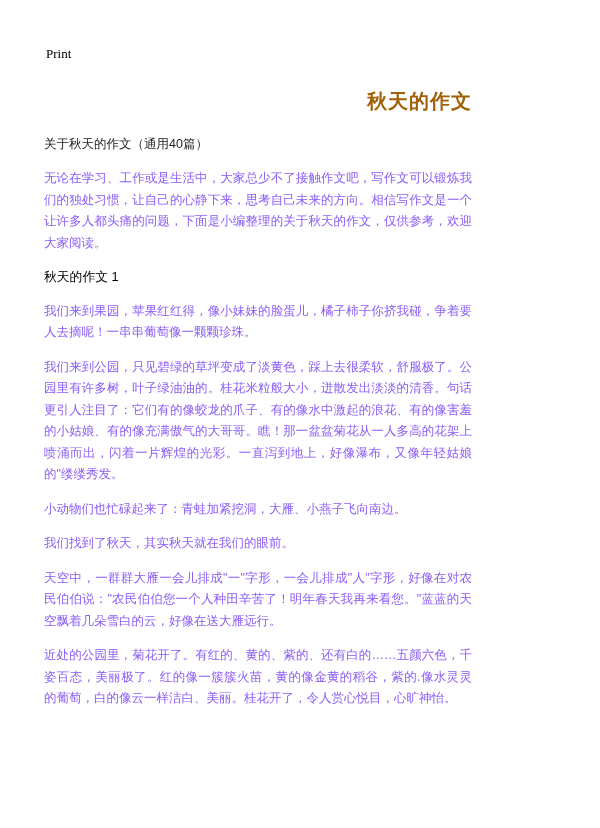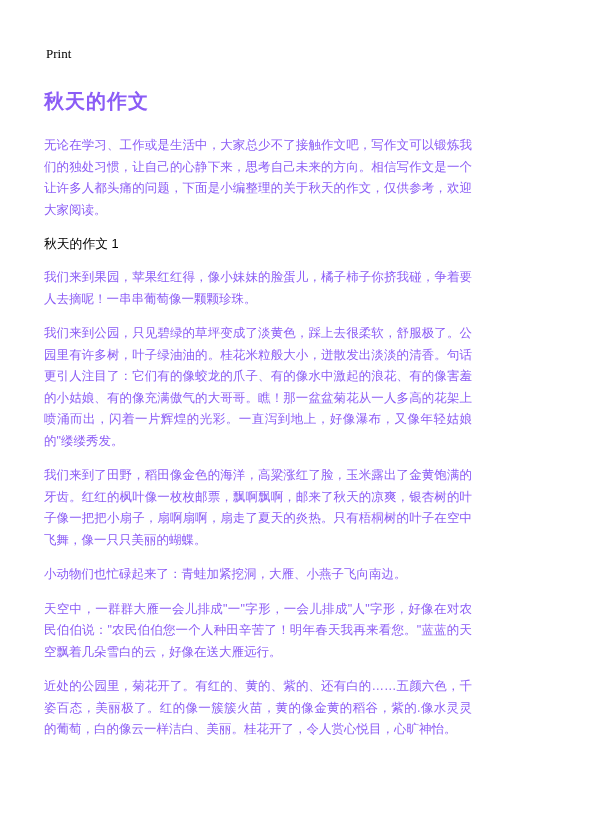--- a/index.html
+++ b/index.html
@@ -25,27 +25,27 @@
   .print-link {
     font-family: "Liberation Serif", serif;
     font-size: 13px;
     color: #000000;
     line-height: 1;
     margin: 0 0 22px 2px;
     display: inline-block;
     text-decoration: none;
   }
   .doc-title {
-    text-align: left;
+    text-align: right;
     font-family: "Liberation Sans", sans-serif;
     font-weight: bold;
     font-size: 20px;
     letter-spacing: 1px;
     margin: 6px 0 20px 0;
-    color: #8b5cf6;
+    color: #a16207;
   }
   .subtitle {
     font-size: 12.5px;
     line-height: 1.55;
     margin: 0 0 14px 0;
     color: #222;
   }
   p.para {
     font-size: 12.5px;
     line-height: 1.72;
@@ -66,25 +66,26 @@
 </style>
 </head>
 <body>
 
 <div class="page">
 
   <a href="#" class="print-link">Print</a>
 
   <h1 class="doc-title">秋天的作文</h1>
 
+  <div class="subtitle">关于秋天的作文（通用40篇）</div>
 
   <div class="content">
     <p class="para">无论在学习、工作或是生活中，大家总少不了接触作文吧，写作文可以锻炼我们的独处习惯，让自己的心静下来，思考自己未来的方向。相信写作文是一个让许多人都头痛的问题，下面是小编整理的关于秋天的作文，仅供参考，欢迎大家阅读。</p>
     <h3 class="section">秋天的作文 1</h3>
     <p class="para">我们来到果园，苹果红红得，像小妹妹的脸蛋儿，橘子柿子你挤我碰，争着要人去摘呢！一串串葡萄像一颗颗珍珠。</p>
     <p class="para">我们来到公园，只见碧绿的草坪变成了淡黄色，踩上去很柔软，舒服极了。公园里有许多树，叶子绿油油的。桂花米粒般大小，迸散发出淡淡的清香。句话更引人注目了：它们有的像蛟龙的爪子、有的像水中激起的浪花、有的像害羞的小姑娘、有的像充满傲气的大哥哥。瞧！那一盆盆菊花从一人多高的花架上喷涌而出，闪着一片辉煌的光彩。一直泻到地上，好像瀑布，又像年轻姑娘的"缕缕秀发。</p>
-    <p class="para">我们来到了田野，稻田像金色的海洋，高粱涨红了脸，玉米露出了金黄饱满的牙齿。红红的枫叶像一枚枚邮票，飘啊飘啊，邮来了秋天的凉爽，银杏树的叶子像一把把小扇子，扇啊扇啊，扇走了夏天的炎热。只有梧桐树的叶子在空中飞舞，像一只只美丽的蝴蝶。</p>
     <p class="para">小动物们也忙碌起来了：青蛙加紧挖洞，大雁、小燕子飞向南边。</p>
+    <p class="para">我们找到了秋天，其实秋天就在我们的眼前。</p>
     <p class="para">天空中，一群群大雁一会儿排成"一"字形，一会儿排成"人"字形，好像在对农民伯伯说："农民伯伯您一个人种田辛苦了！明年春天我再来看您。"蓝蓝的天空飘着几朵雪白的云，好像在送大雁远行。</p>
     <p class="para">近处的公园里，菊花开了。有红的、黄的、紫的、还有白的……五颜六色，千姿百态，美丽极了。红的像一簇簇火苗，黄的像金黄的稻谷，紫的.像水灵灵的葡萄，白的像云一样洁白、美丽。桂花开了，令人赏心悦目，心旷神怡。</p>
   </div>
 
 </div>
 
 </body></html>

